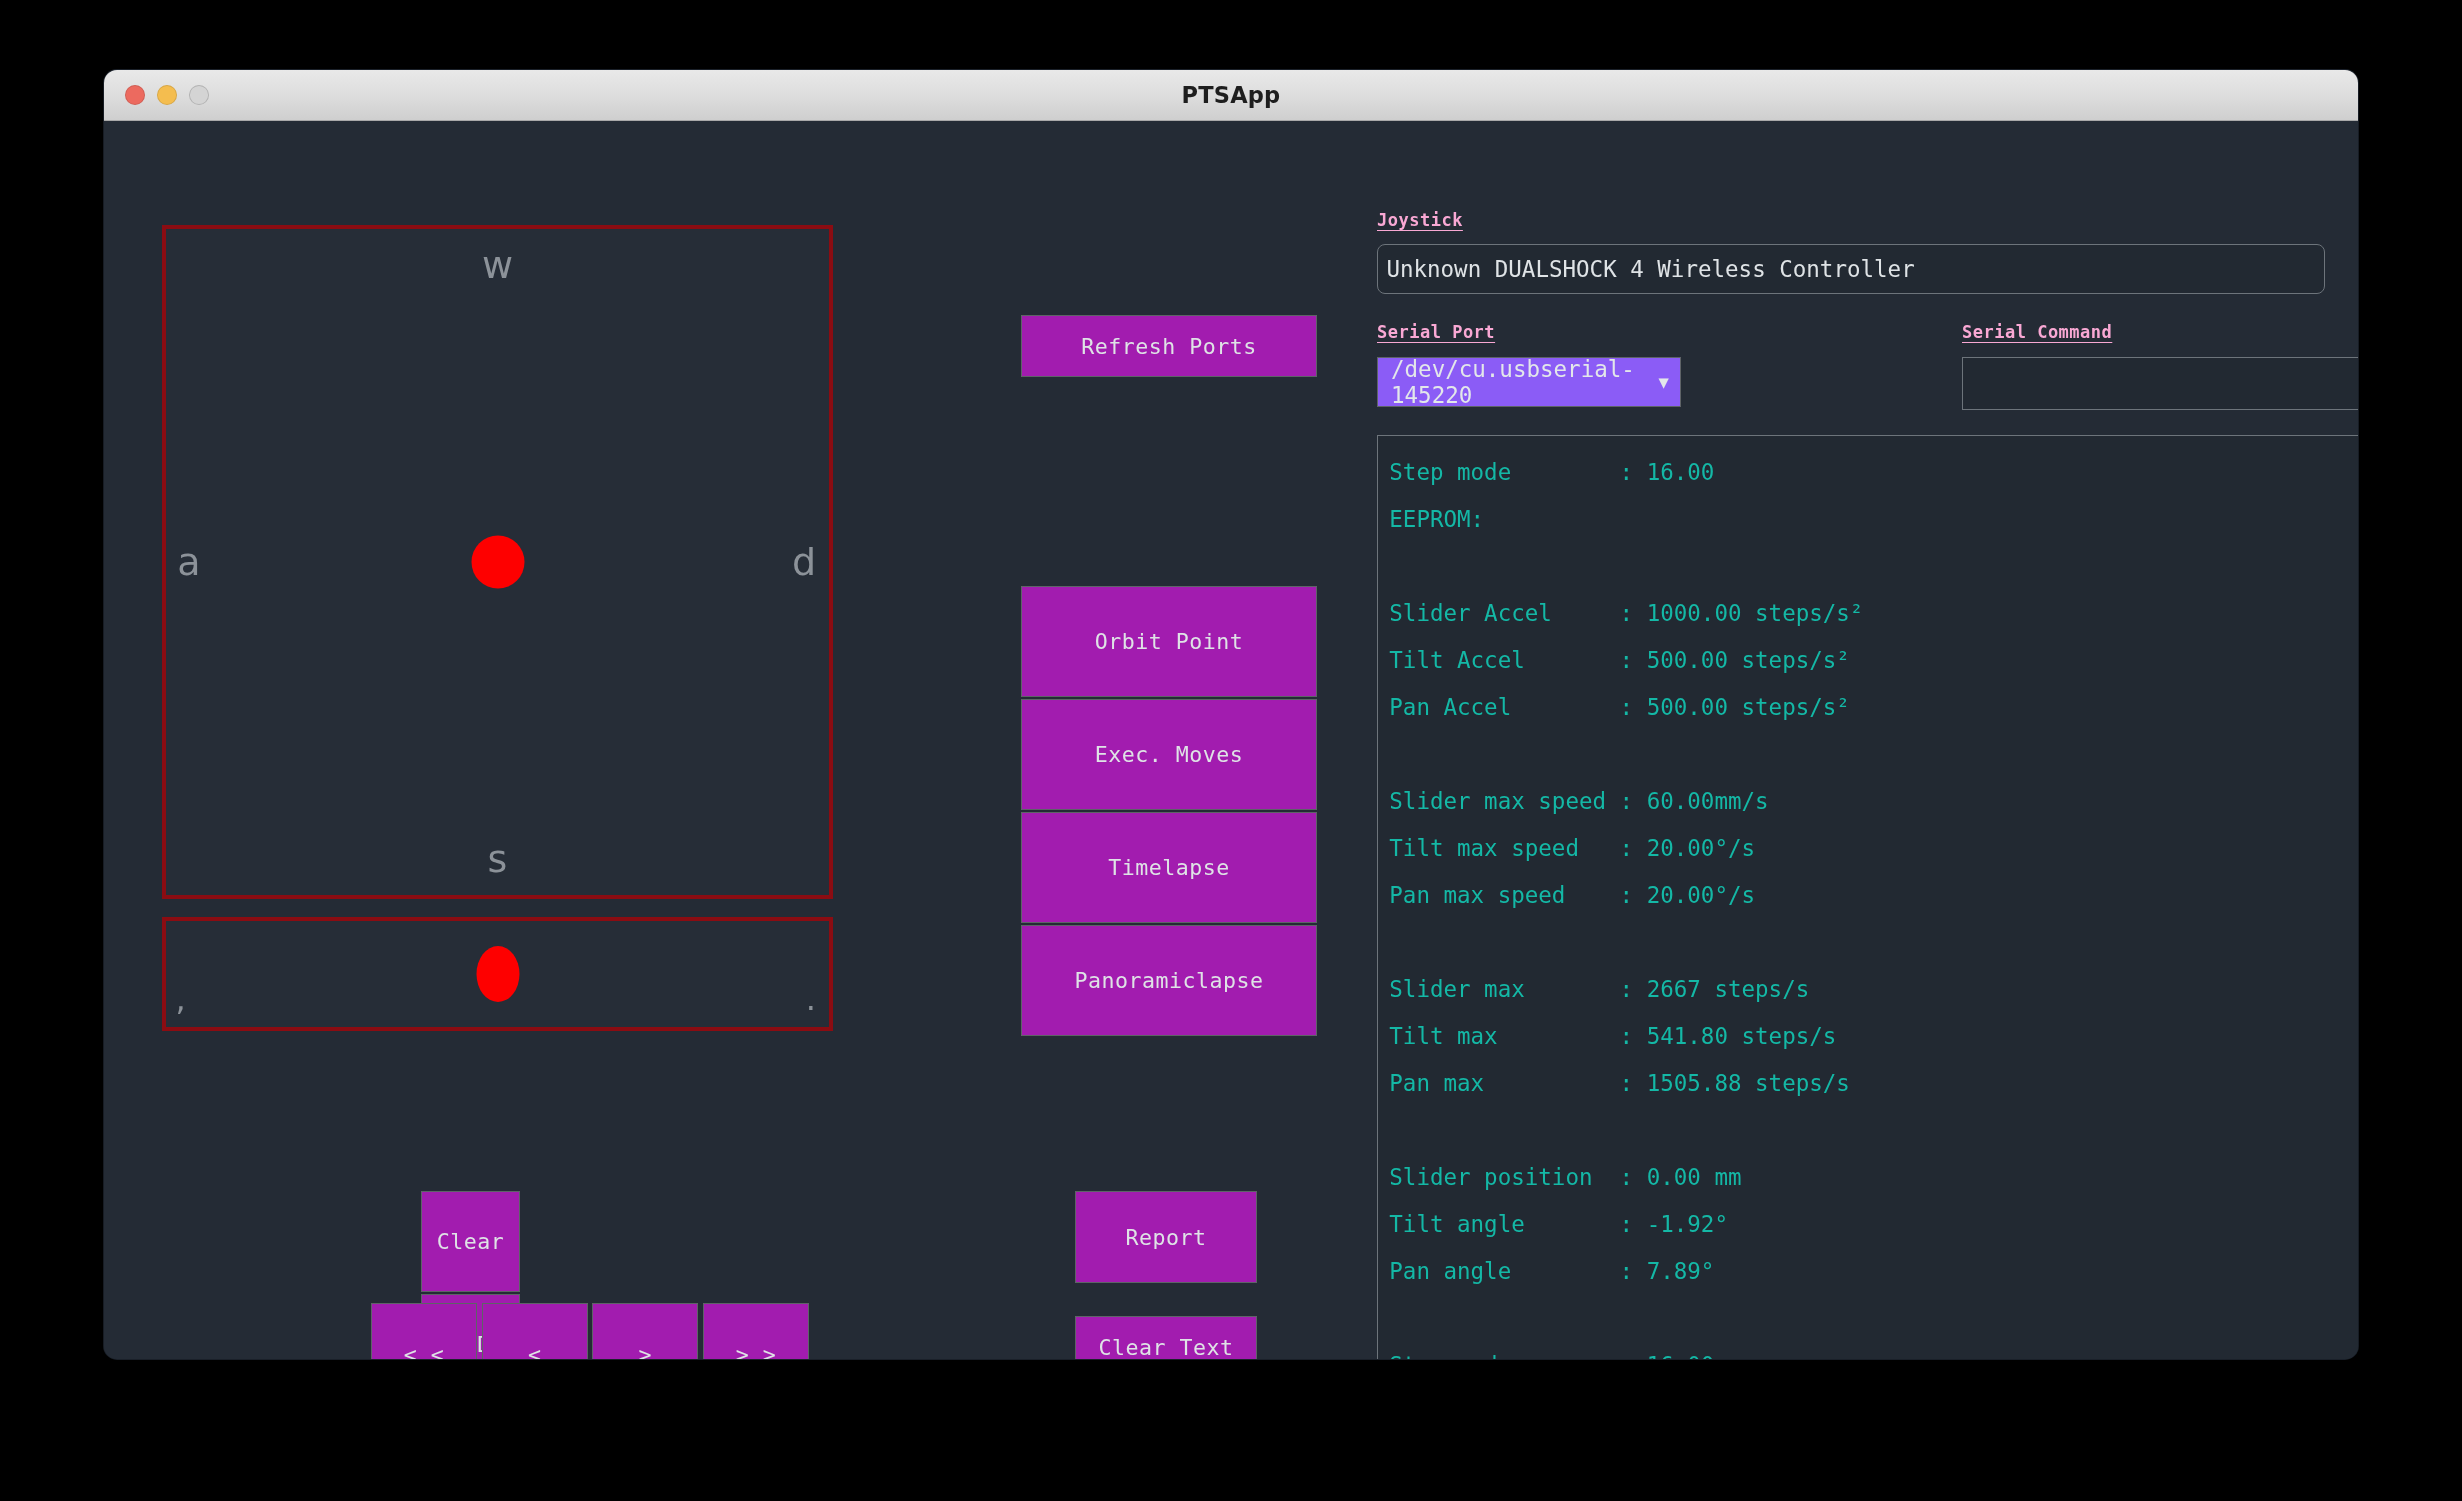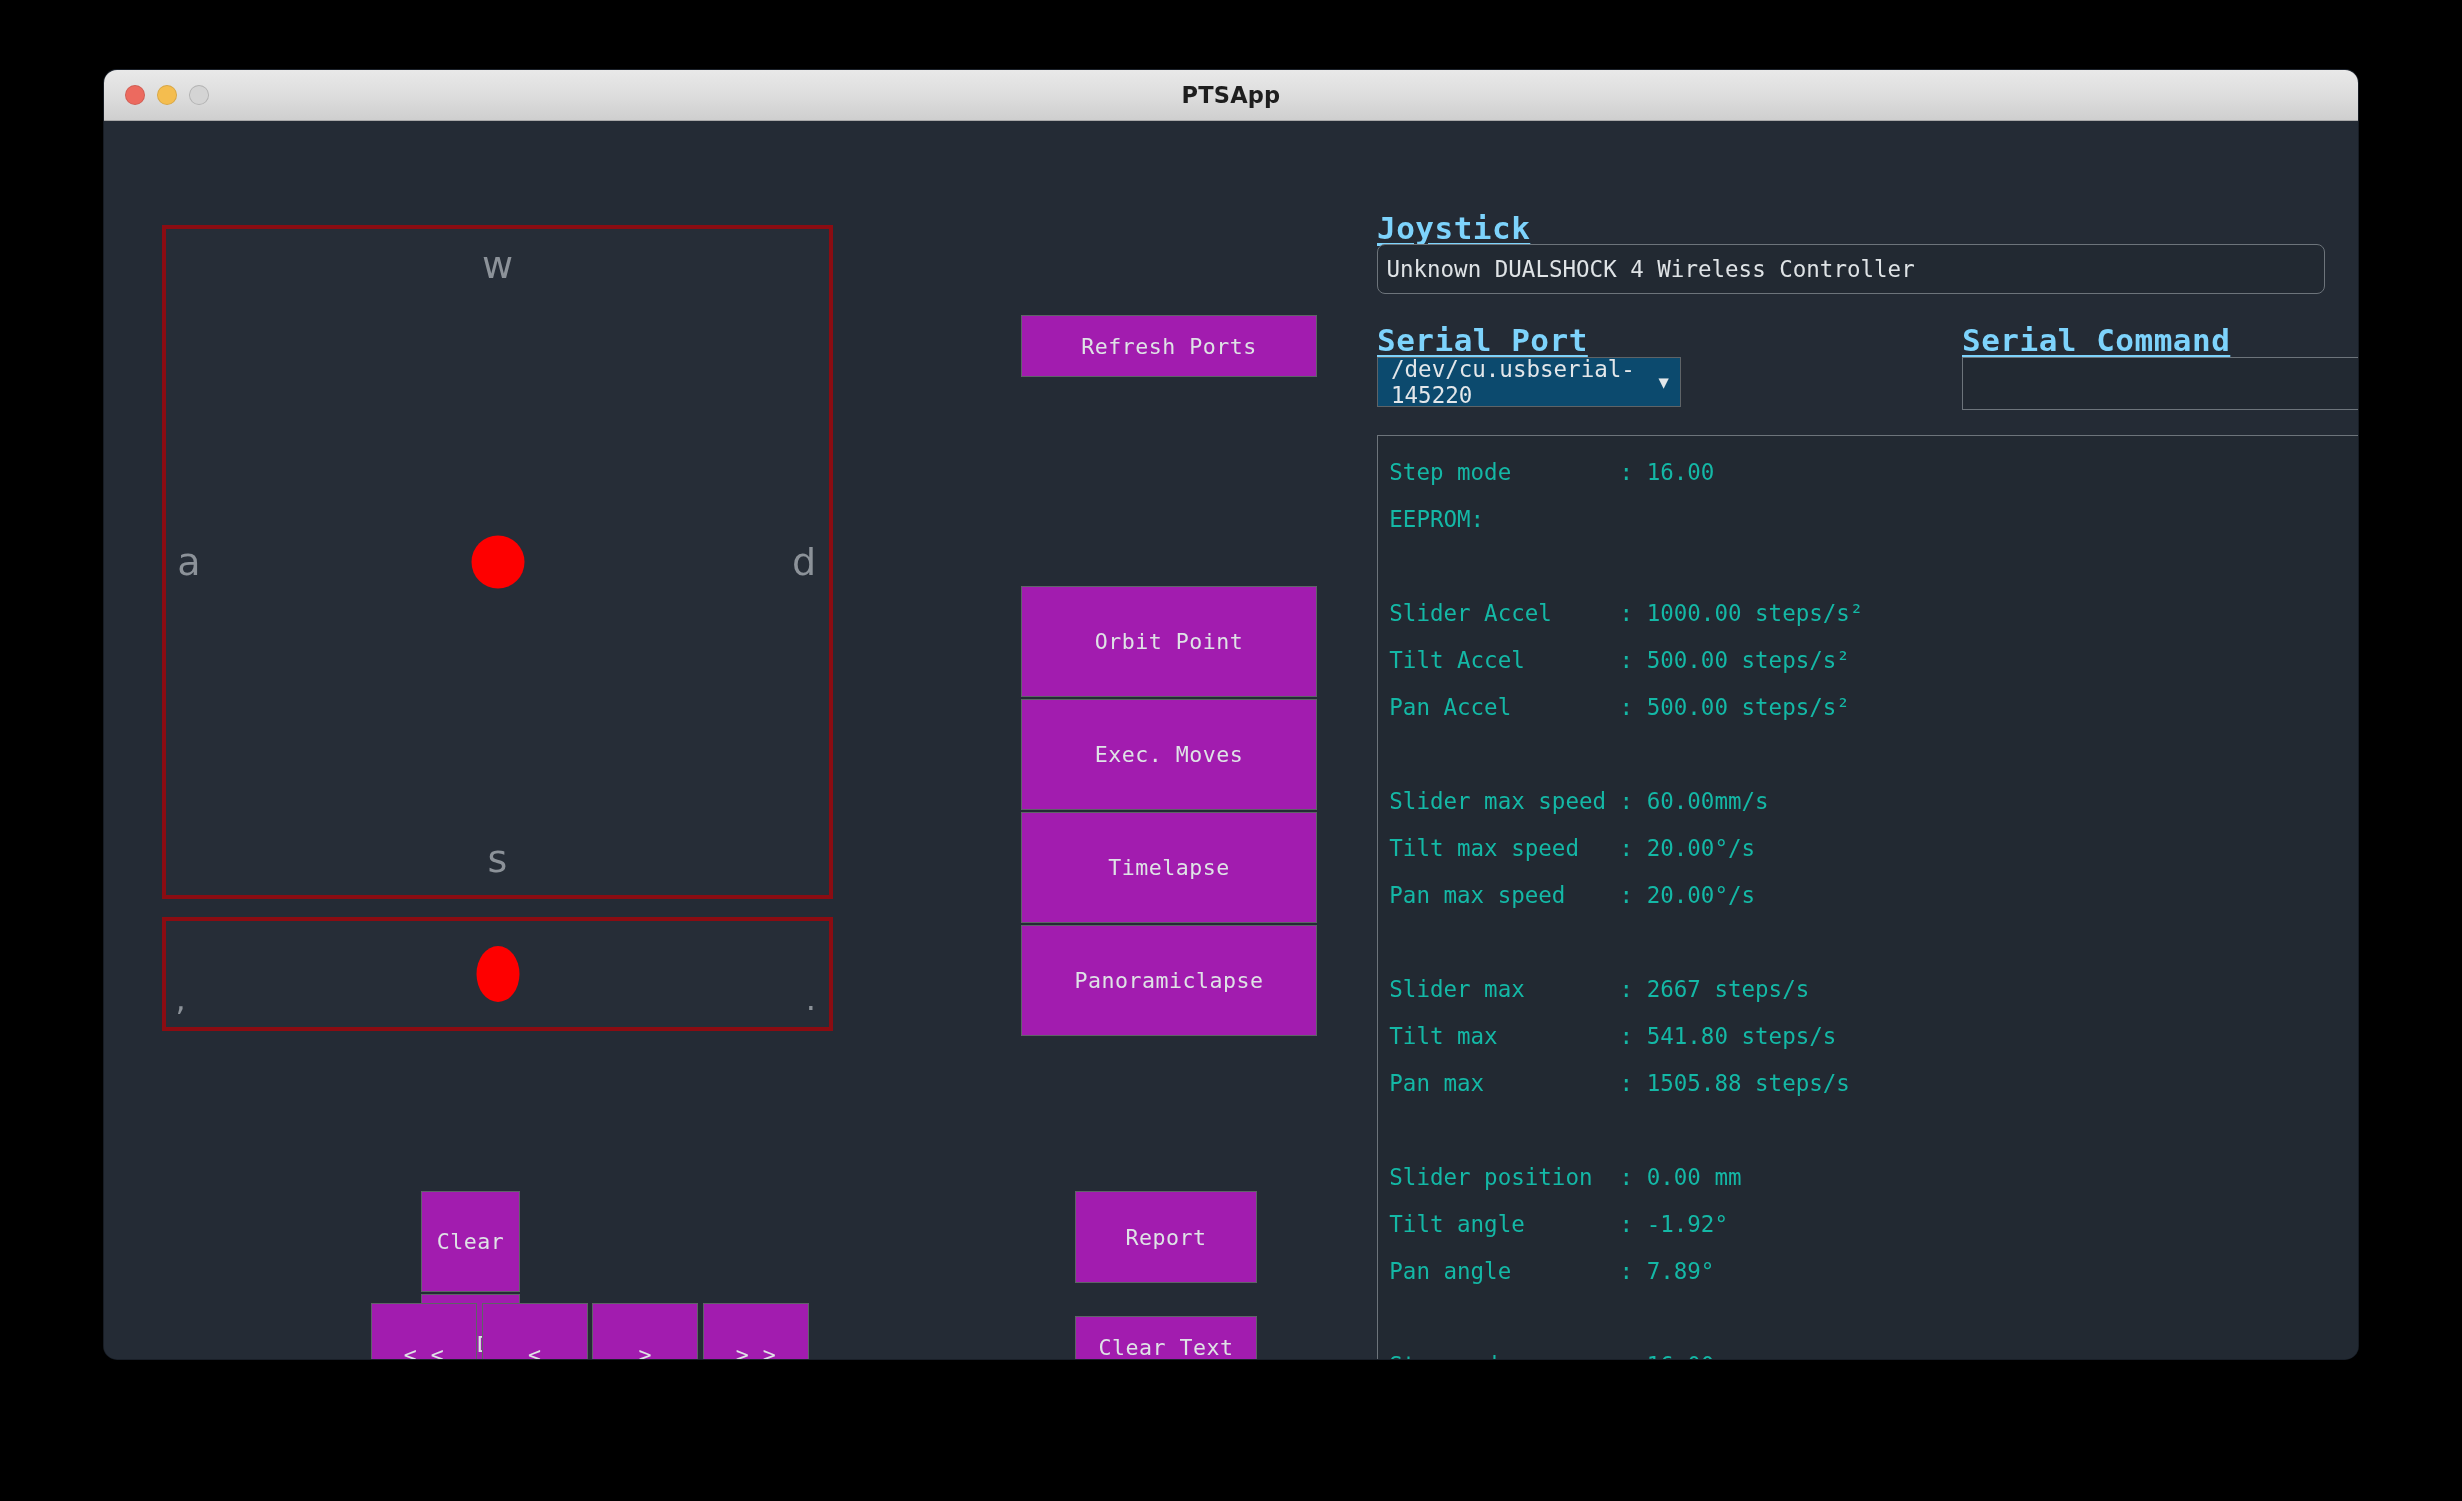--- a/index.html
+++ b/index.html
@@ -202,23 +202,23 @@
 
   
   #right-panel {
     position: absolute;
     left: 1273px;
     top: 89px;
     width: 948px;
   }
 
   .field-label {
-    color: #7dd3fc;
-    font-family: "DejaVu Sans Mono", monospace;
-    font-size: 31px;
+    color: #f9a8d4;
+    font-family: "DejaVu Sans Mono", monospace;
+    font-size: 17px;
     font-weight: bold;
     text-decoration: underline;
     text-underline-offset: 3.8px;
     letter-spacing: 0.5px;
     white-space: nowrap;
   }
 
   .text-field {
     background: #222932;
     border: 0.9px solid #6d747b;
@@ -250,21 +250,21 @@
     left: 585px;
     top: 112px;
   }
 
   #serial-port-select {
     position: absolute;
     left: 0;
     top: 147px;
     width: 304px;
     height: 50px;
-    background: #0c4a6e;
+    background: #8b5cf6;
     border: 0.9px solid #5e6367;
     box-sizing: border-box;
     color: #e3e7ea;
     font-family: "DejaVu Sans Mono", monospace;
     font-size: 22.5px;
     display: flex;
     align-items: center;
     justify-content: space-between;
     padding: 0 11.3px 0 13px;
   }

